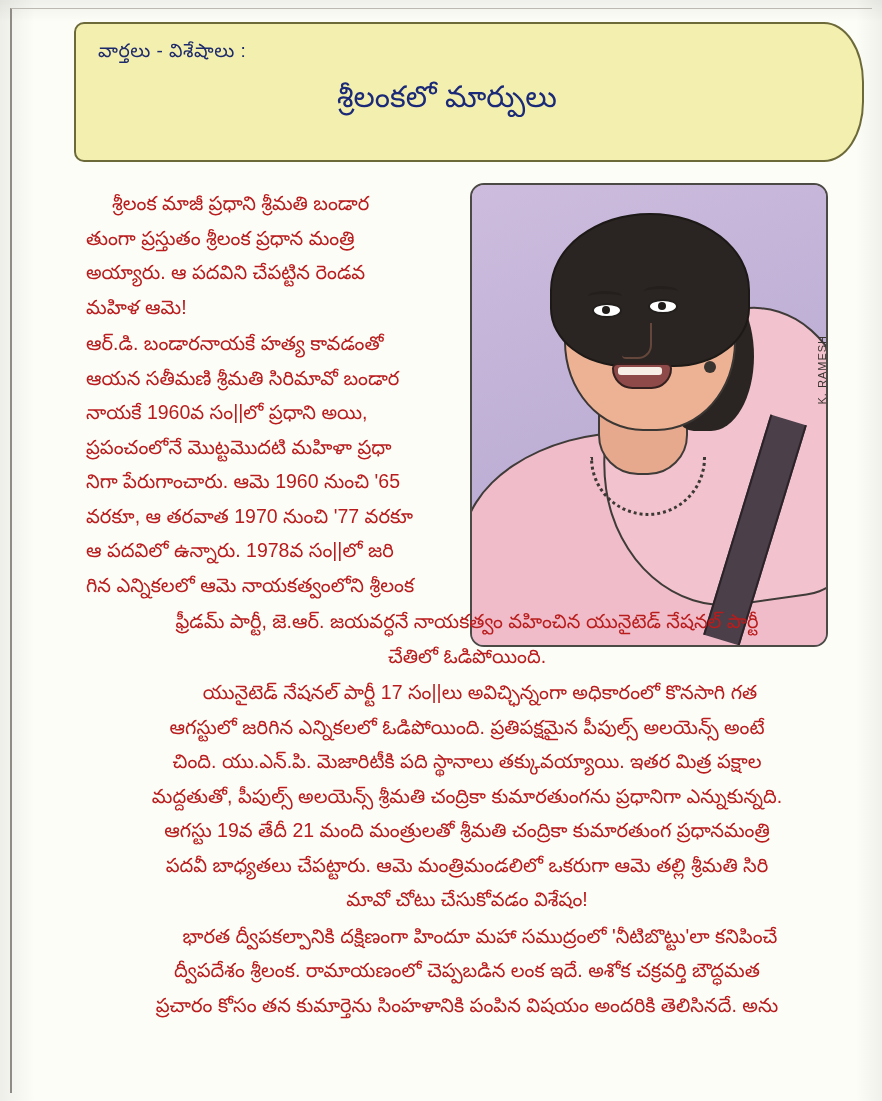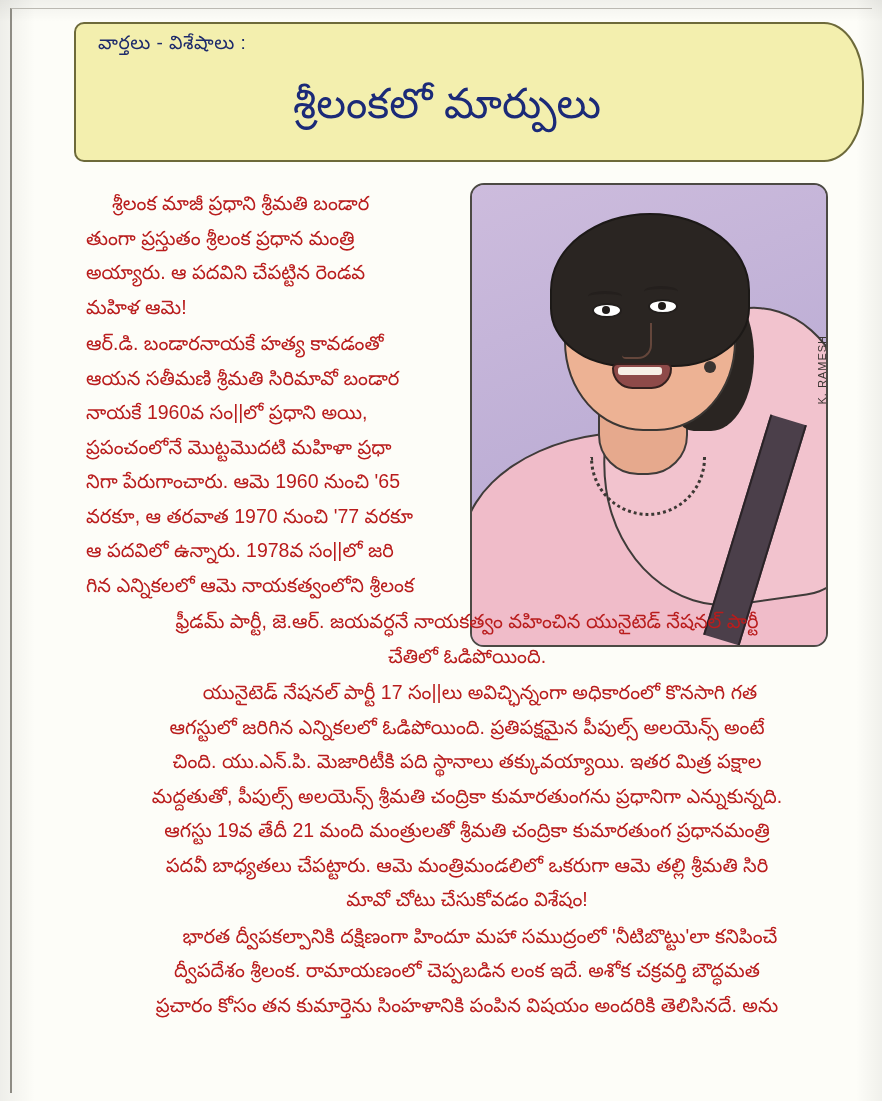--- a/index.html
+++ b/index.html
@@ -49,33 +49,33 @@
     height: 140px;
     background: #f3efae;
     border: 2px solid #6d6a3a;
     border-radius: 10px 40px 40px 10px / 10px 60px 60px 10px;
     box-sizing: border-box;
     overflow: hidden;
   }
   .banner-kicker {
     position: absolute;
     left: 22px;
-    top: 8px;
+    top: 16px;
     font-size: 19px;
     color: #1d2a6b;
     letter-spacing: 0.5px;
     white-space: nowrap;
   }
   .banner-title {
     position: absolute;
     left: 0;
     right: 44px;
     top: 56px;
     text-align: center;
-    font-size: 42px;
+    font-size: 30px;
     color: #1b2a78;
     white-space: nowrap;
   }
 
   
   .photo-wrap {
     position: absolute;
     left: 470px;
     top: 183px;
     width: 354px;

